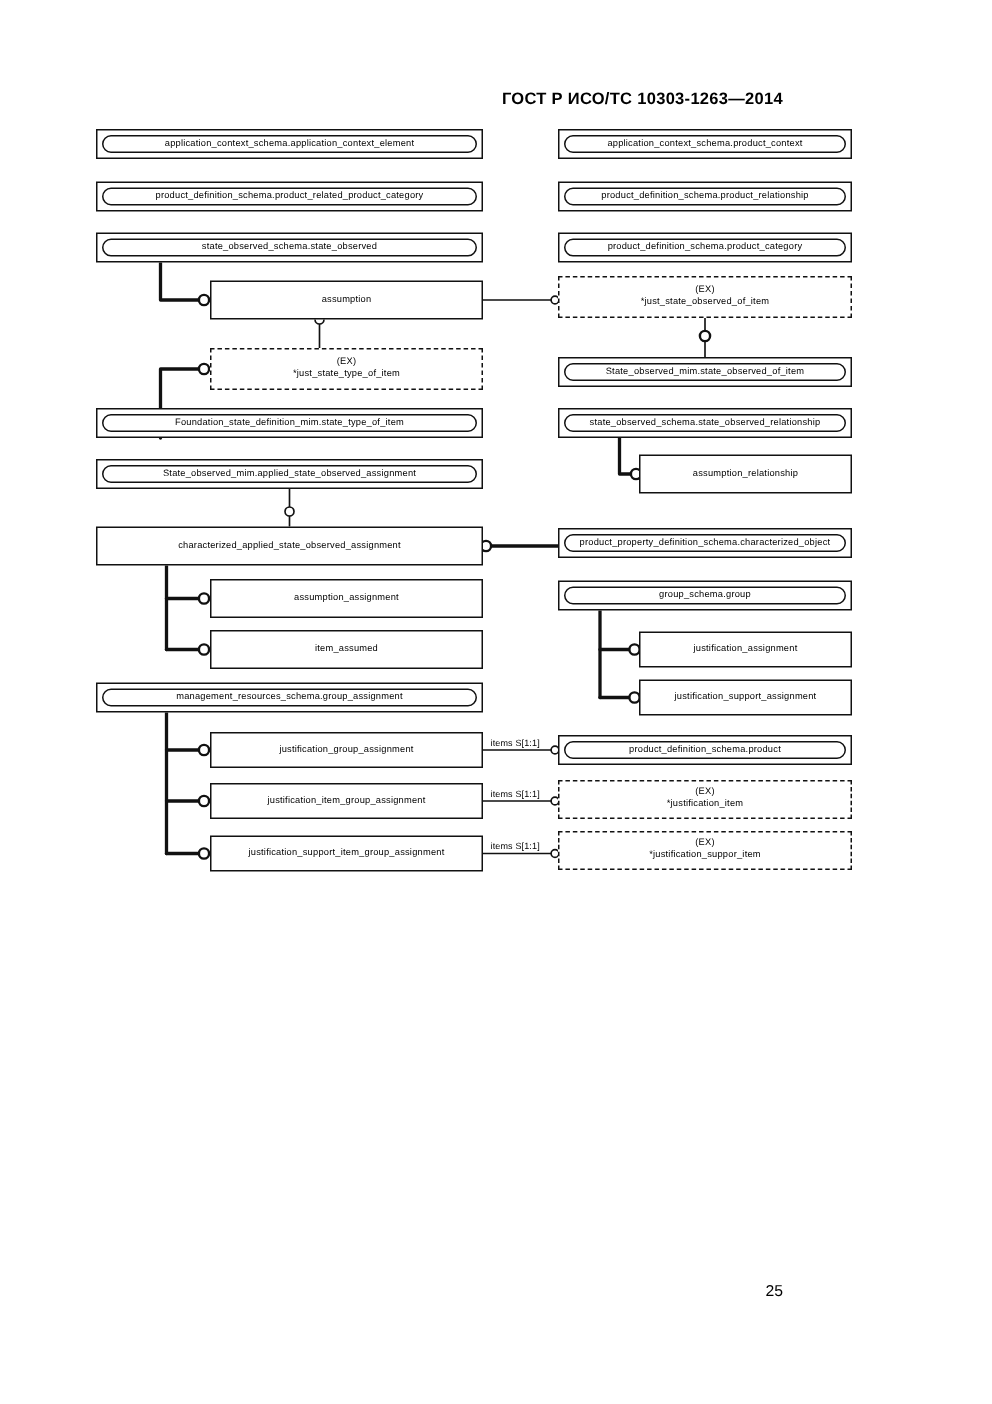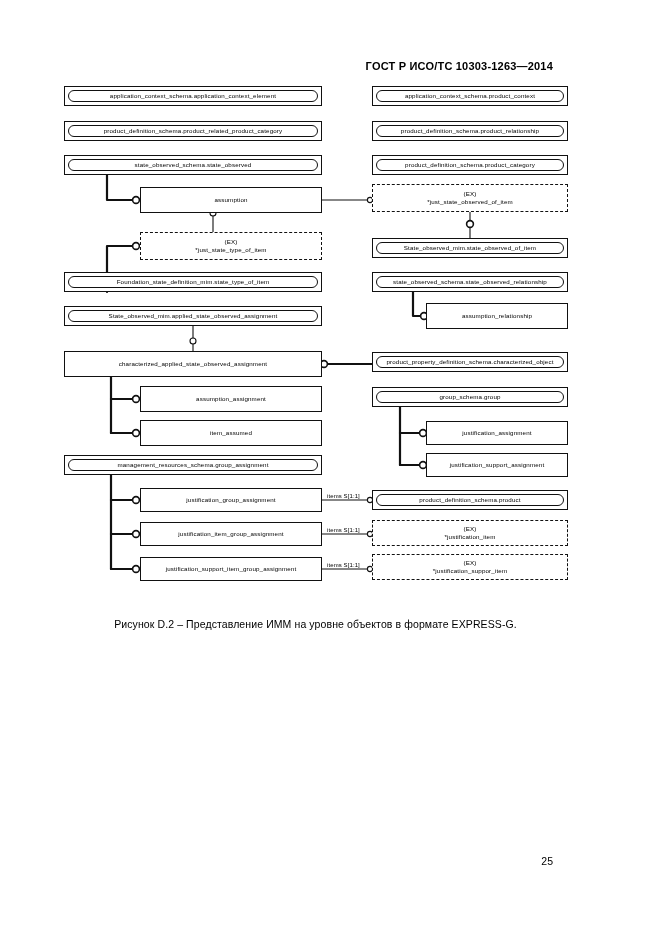--- a/index.html
+++ b/index.html
@@ -1,18 +1,18 @@
 <!DOCTYPE html>
 <html><head>
 <meta charset="utf-8">
 <style>
   html,body{margin:0;padding:0;background:#ffffff;}
   body{width:661px;height:936px;position:relative;font-family:"Liberation Sans",sans-serif;color:#000;}
 
-  .page{position:absolute;inset:0;width:600px;height:936px;overflow:hidden;padding-left:31px;}
+  .page{position:absolute;inset:0;width:600px;height:936px;overflow:hidden;}
 
   .doc-header{
     position:absolute;top:60px;right:78px;
     font-size:11px;font-weight:bold;letter-spacing:.2px;white-space:nowrap;
   }
 
   .figure{position:absolute;left:0;top:0;width:661px;height:620px;}
   .figure svg{position:absolute;left:0;top:0;}
 
   
@@ -219,16 +219,15 @@
       <div class="label">(EX)
 *justification_suppor_item</div>
     </div>
 
     <div class="edgelabel" style="left: 326px; top: 493px;">items S[1:1]</div>
     <div class="edgelabel" style="left: 326px; top: 527px;">items S[1:1]</div>
     <div class="edgelabel" style="left: 326px; top: 562px;">items S[1:1]</div>
 
   </div>
 
-  <div class="caption">Рисунок D.2 –  Представление ИММ на уровне объектов в формате EXPRESS-G.</div>
   <div class="pageno">25</div>
 
 </div>
 
 </body></html>

